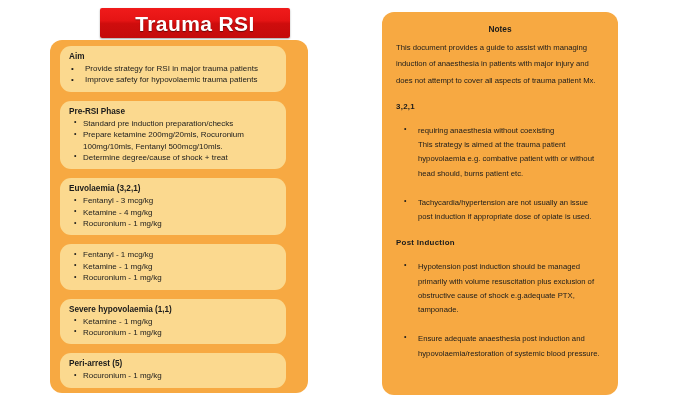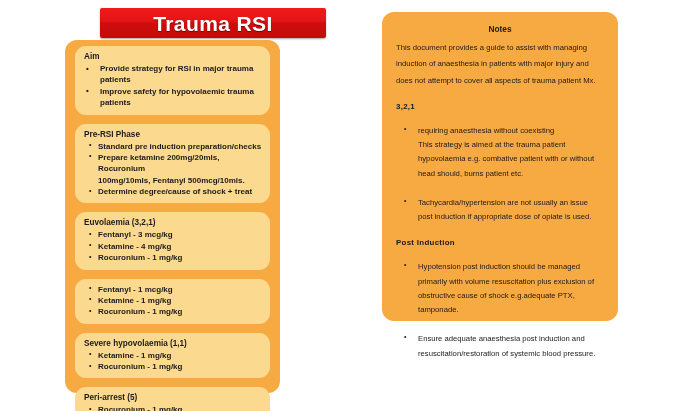--- a/index.html
+++ b/index.html
@@ -14,21 +14,21 @@
     font-family: "Liberation Sans", sans-serif;
     overflow: hidden;
     -webkit-font-smoothing: antialiased;
   }
 
   
   #title-banner {
     position: absolute;
     left: 100px;
     top: 8px;
-    width: 226px;
+    width: 190px;
     height: 30px;
     border-radius: 2px;
     background: linear-gradient(180deg,
                 #f01b1b 0%,
                 #e51414 42%,
                 #cf0d0d 52%,
                 #c40b0b 100%);
     box-shadow: 0 1px 2px rgba(0,0,0,0.35);
     display: flex;
     align-items: center;
@@ -45,31 +45,31 @@
   }
 
   
   .panel {
     position: absolute;
     background: #f7a942;
     border-radius: 12px;
     box-sizing: border-box;
   }
   #left-panel {
-    left: 65px;
+    left: 50px;
     top: 40px;
-    width: 215px;
+    width: 258px;
     height: 353px;
-    padding: 6px 10px 8px 10px;
+    padding: 6px 22px 8px 10px;
   }
   #right-panel {
     left: 382px;
     top: 12px;
     width: 236px;
-    height: 309px;
+    height: 383px;
     padding: 10px 14px 10px 14px;
   }
 
   
   .card {
     background: #fbd98f;
     border-radius: 11px;
     padding: 5px 8px 6px 9px;
     margin-bottom: 9px;
     box-sizing: border-box;
@@ -80,21 +80,20 @@
     font-size: 8.2px;
     font-weight: bold;
     color: #1b1b1b;
     line-height: 1.35;
     margin-bottom: 1px;
   }
   .card-lines {
     margin: 0;
     padding: 0;
     list-style: none;
-    font-weight: bold;
   }
   .card-lines li {
     font-size: 8px;
     color: #1b1b1b;
     line-height: 1.42;
     padding-left: 14px;
     position: relative;
   }
   .card-lines li::before {
     content: "\2022";
@@ -240,16 +239,16 @@
   <div class="center-heading">Post Induction</div>
   <ul class="notes-list" id="notes-post">
       <li>
         <div>Hypotension post induction should be managed</div>
         <div>primarily with volume resuscitation plus exclusion of</div>
         <div>obstructive cause of shock e.g.adequate PTX,</div>
         <div>tamponade.</div>
       </li>
       <li>
         <div>Ensure adequate anaesthesia post induction and</div>
-        <div>resuscitation/restoration of systemic blood pressure.</div>
+        <div>hypovolaemia/restoration of systemic blood pressure.</div>
       </li>
     </ul>
 </div>
 
 </body></html>

